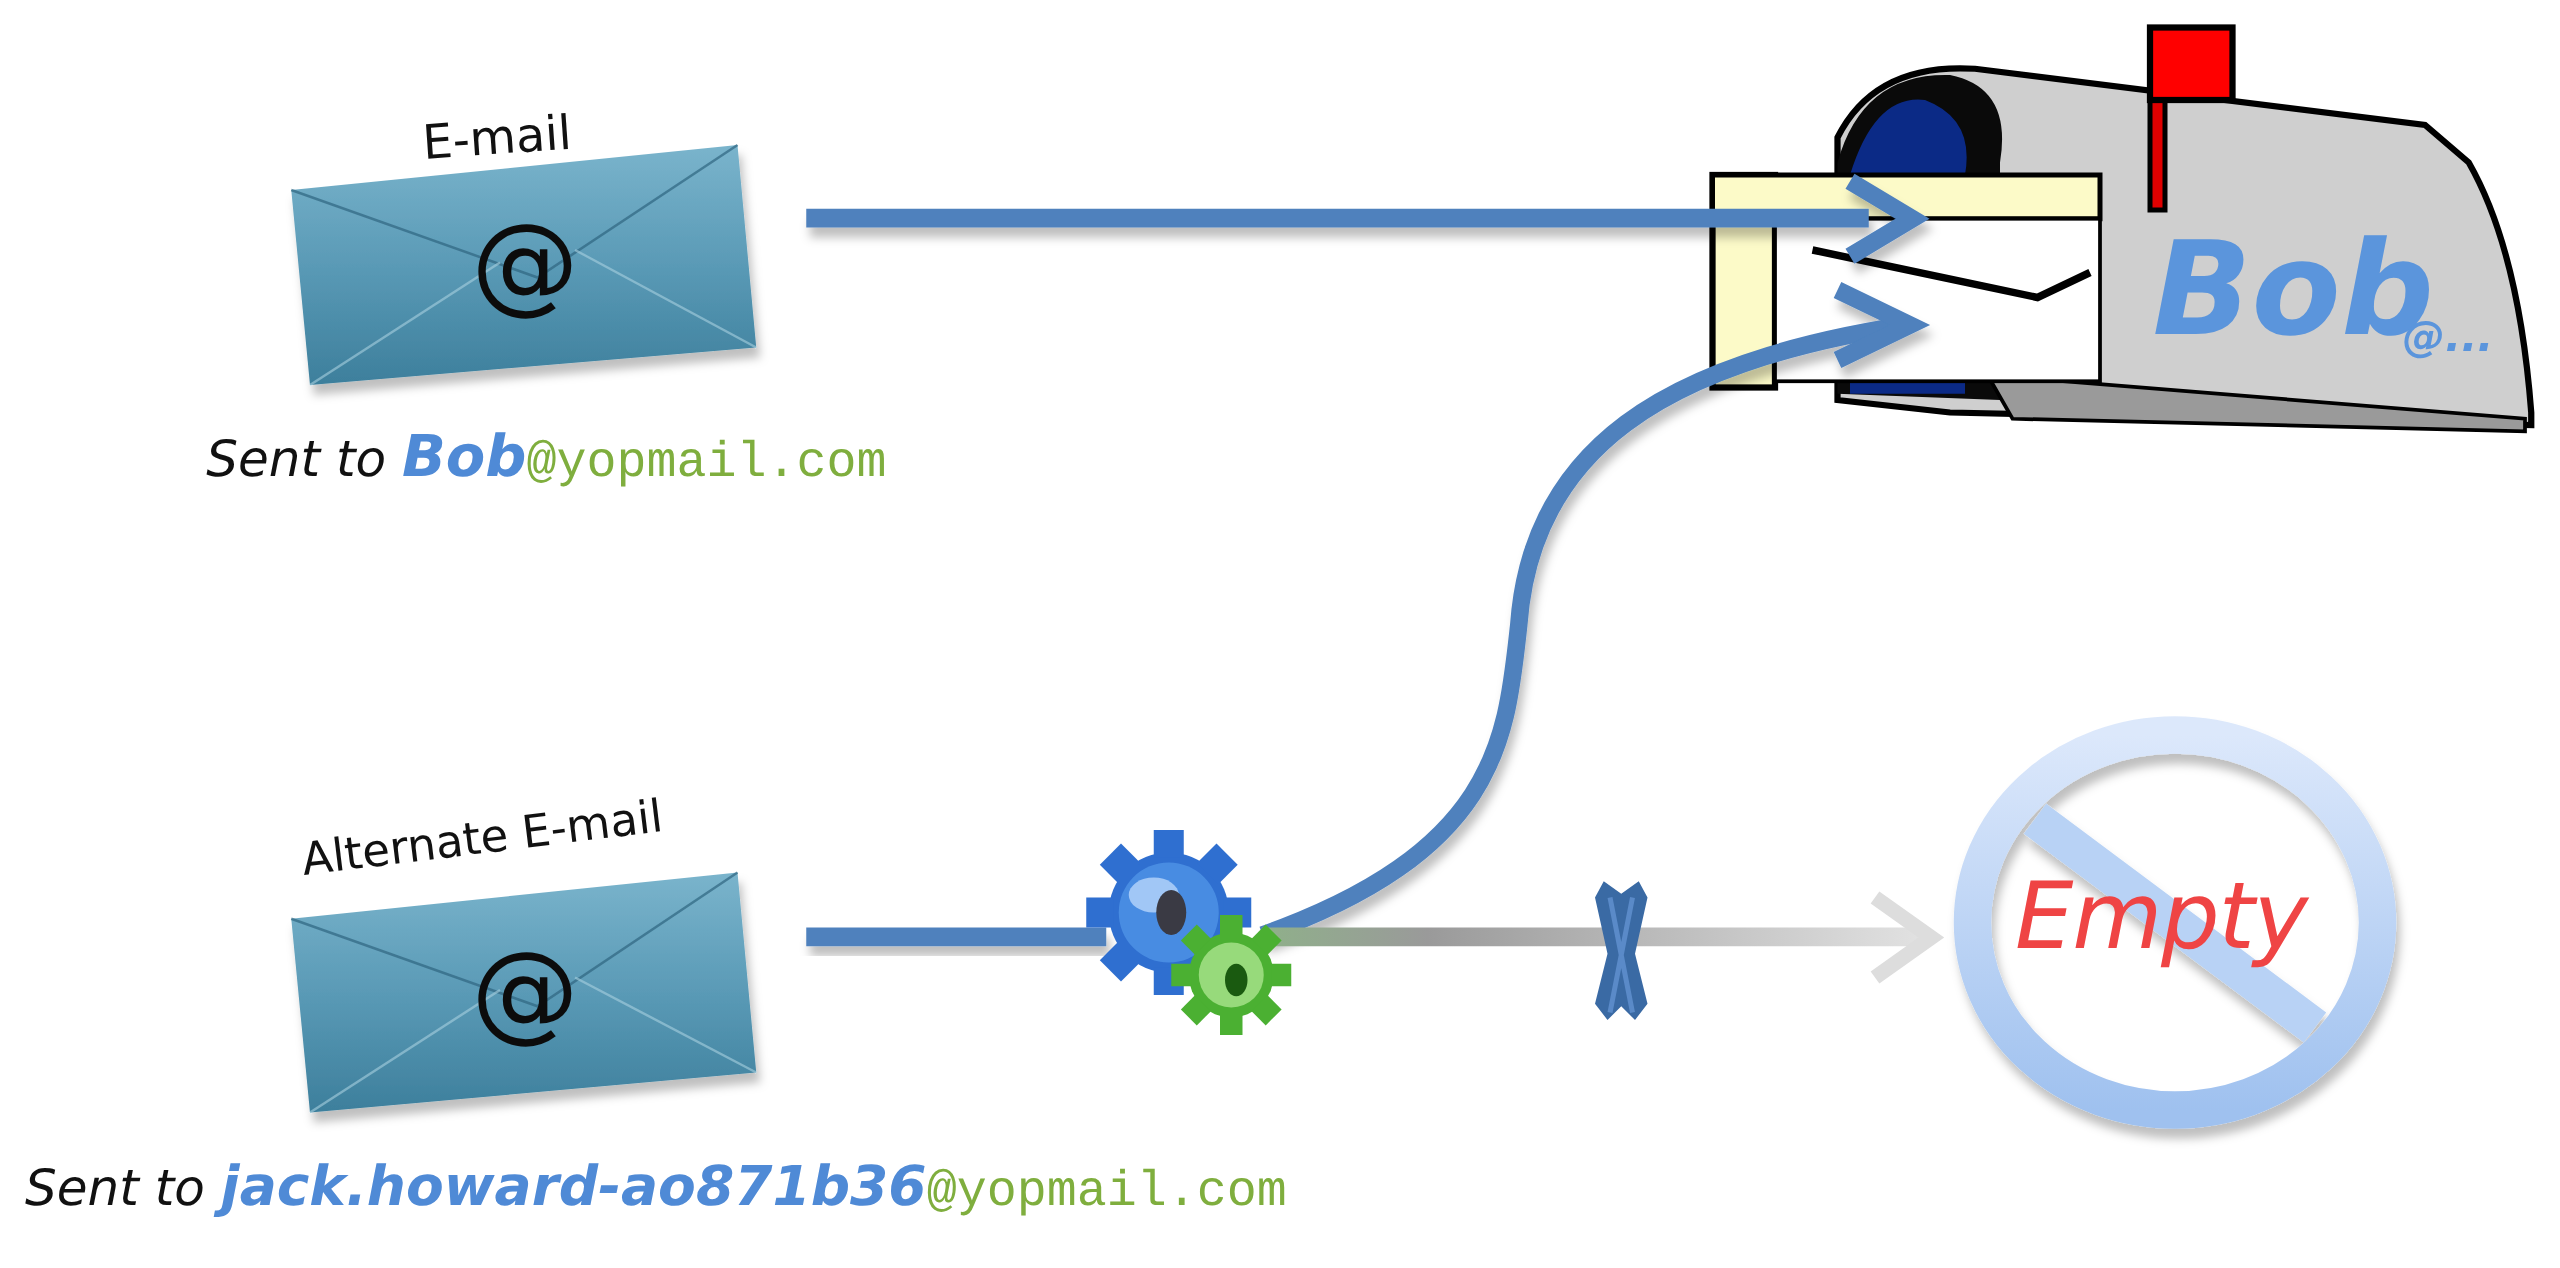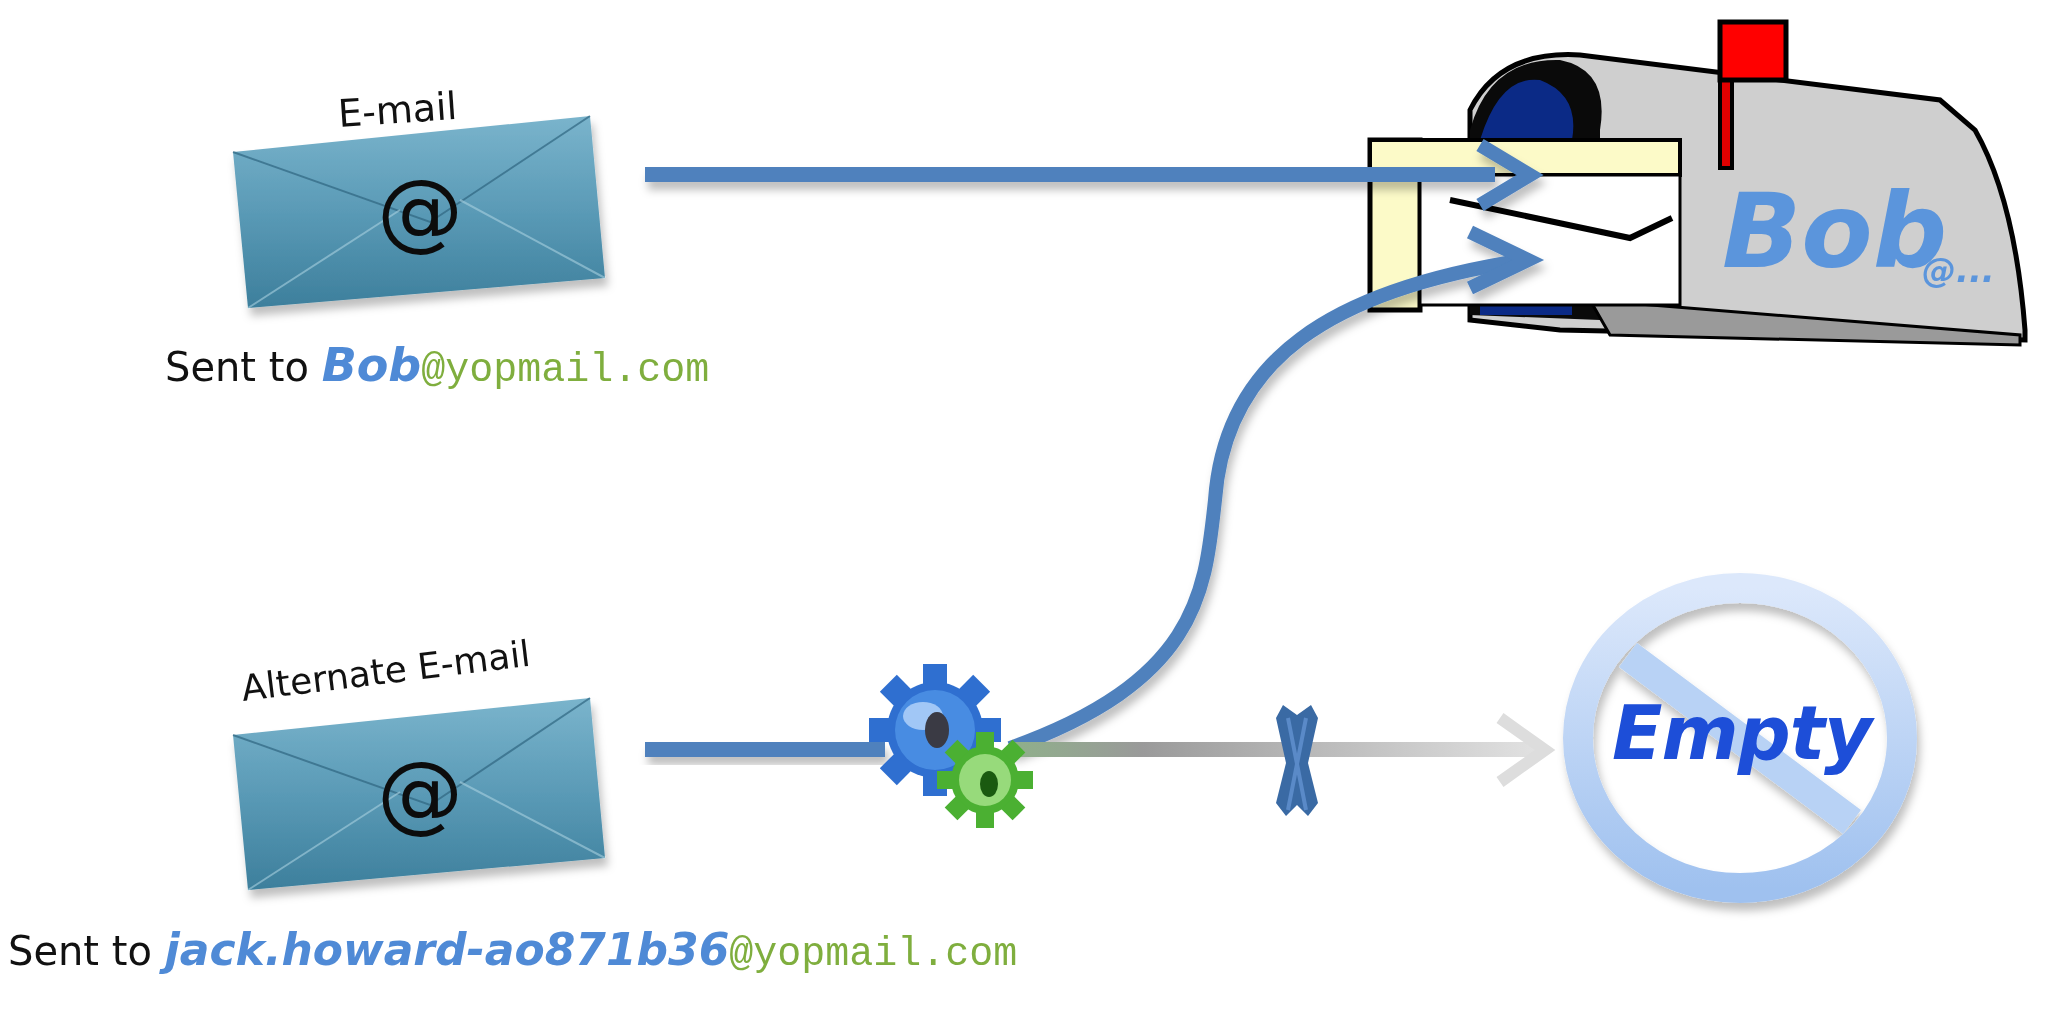--- a/index.html
+++ b/index.html
@@ -1,25 +1,25 @@
 <!DOCTYPE html>
 <html><head>
 <meta charset="utf-8">
 <style>
   html, body { margin: 0; padding: 0; background: #ffffff; }
   body { width: 2048px; height: 1014px; position: relative; overflow: hidden;
          font-family: "Liberation Sans", sans-serif; }
   svg { position: absolute; left: 0; top: 0; }
   .lbl { position: absolute; font-family: "DejaVu Sans", sans-serif; color: #111; white-space: nowrap; }
   .sent { position: absolute; white-space: nowrap; font-family: "DejaVu Sans", sans-serif; font-size: 40px; }
-  .sent .pre { color: #111; }
+  .sent .pre { font-style: italic; color: #111; }
   .sent .name { font-style: italic; font-weight: bold; color: #4f8ad6; }
   .sent .dom { color: #7fae3e; font-family: Liberation Mono, monospace; }
-  .empty-txt { position: absolute; font-family: "DejaVu Sans", sans-serif; font-style: italic; font-weight: bold;
-               font-size: 74px; color: #1d4ed8; letter-spacing: -1px; }
+  .empty-txt { position: absolute; font-family: "DejaVu Sans", sans-serif; font-style: italic; font-weight: normal;
+               font-size: 74px; color: #ef4444; letter-spacing: -1px; }
   .bob-txt { position: absolute; font-family: "DejaVu Sans", sans-serif; font-style: italic; font-weight: bold;
              font-size: 104px; color: #5b95dc; }
   .bob-at { position: absolute; font-family: "DejaVu Sans", sans-serif; font-style: italic; font-weight: bold;
             font-size: 34px; color: #5b95dc; }
 </style>
 </head>
 <body>
 
 <svg width="2048" height="1014" viewBox="0 0 2048 1014">
   <defs>
@@ -140,20 +140,20 @@
 </svg>
 
 <div class="lbl" style="left:338px; top:88px; font-size:38px; transform:rotate(-4deg);">E-mail</div>
 
 <div class="sent" style="left:165px; top:338px;">
   <span class="pre">Sent to </span><span class="name" style="font-size:46px;">Bob</span><span class="dom">@yopmail.com</span>
 </div>
 
 <div class="lbl" style="left:244px; top:668px; font-size:36px; transform:rotate(-7deg); transform-origin:left bottom;">Alternate E-mail</div>
 
-<div class="sent" style="left:8px; top:924px;">
+<div class="sent" style="left:20px; top:924px;">
   <span class="pre">Sent to </span><span class="name" style="font-size:44px;">jack.howard-ao871b36</span><span class="dom">@yopmail.com</span>
 </div>
 
 <div class="bob-txt" style="left:1722px; top:170px;">Bob</div>
 <div class="bob-at" style="left:1922px; top:250px;">@...</div>
 
 <div class="empty-txt" style="left:1612px; top:690px;">Empty</div>
 
 </body></html>

